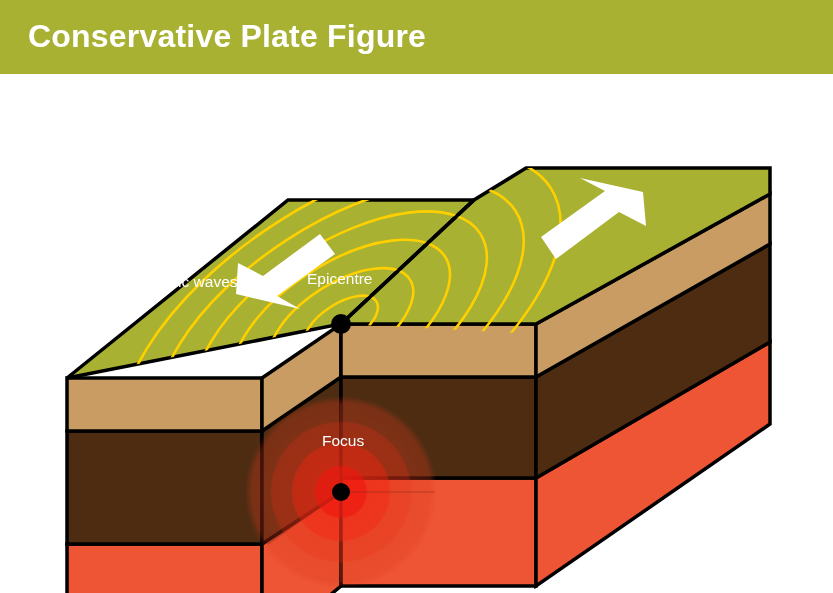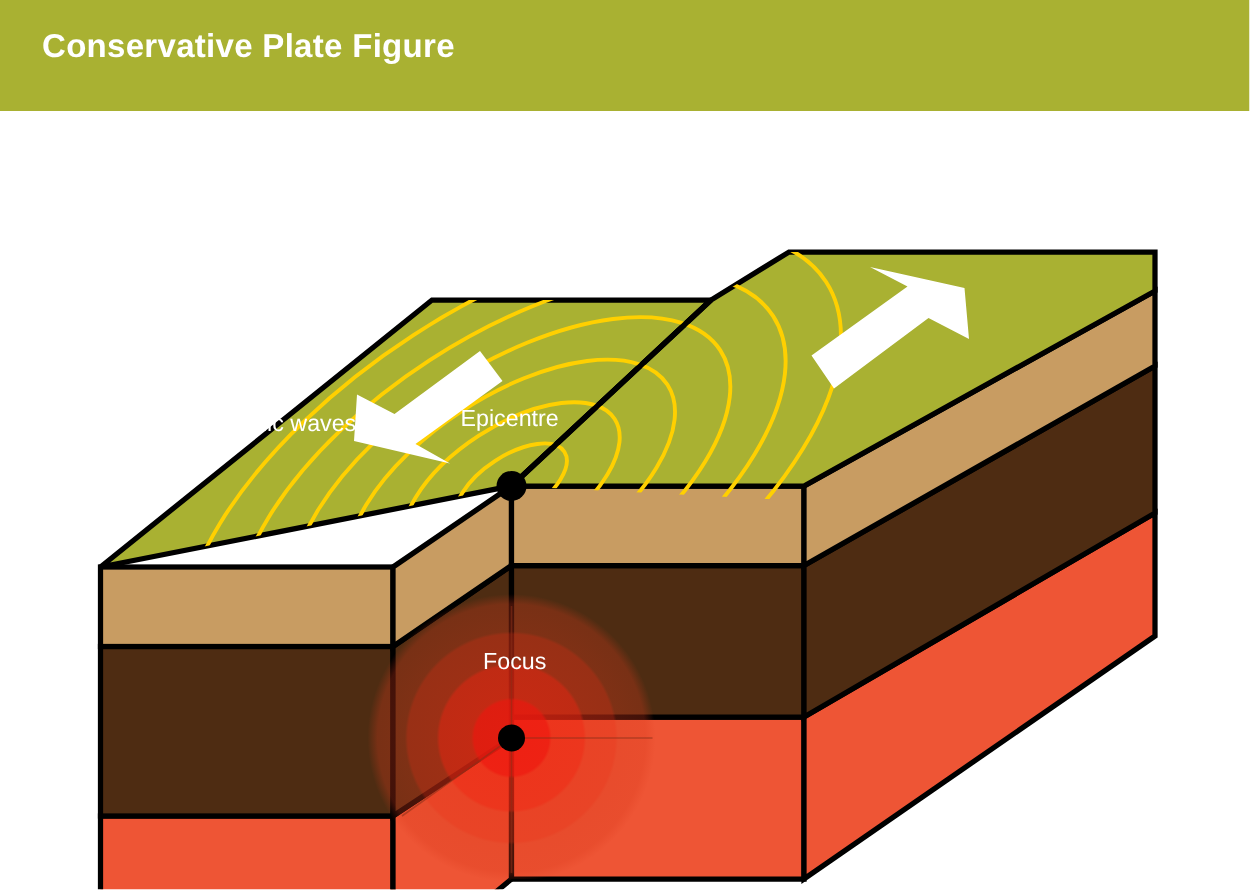--- a/index.html
+++ b/index.html
@@ -28,21 +28,21 @@
     width: 833px;
     height: 74px;
     background: #a9b132;
     box-sizing: border-box;
   }
   #title-text {
     position: absolute;
     left: 28px;
     top: 18px;
     font-family: "Liberation Sans", sans-serif;
-    font-size: 22px;
+    font-size: 32px;
     font-weight: bold;
     color: #ffffff;
     letter-spacing: 0.2px;
     white-space: nowrap;
   }
   #figure-svg {
     position: absolute;
     left: 0;
     top: 74px;
     width: 833px;

